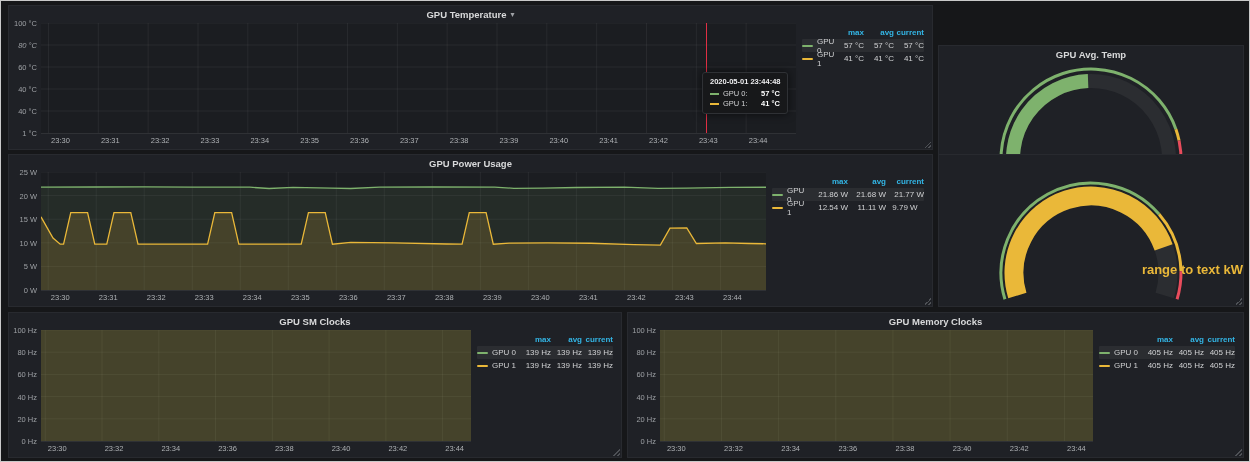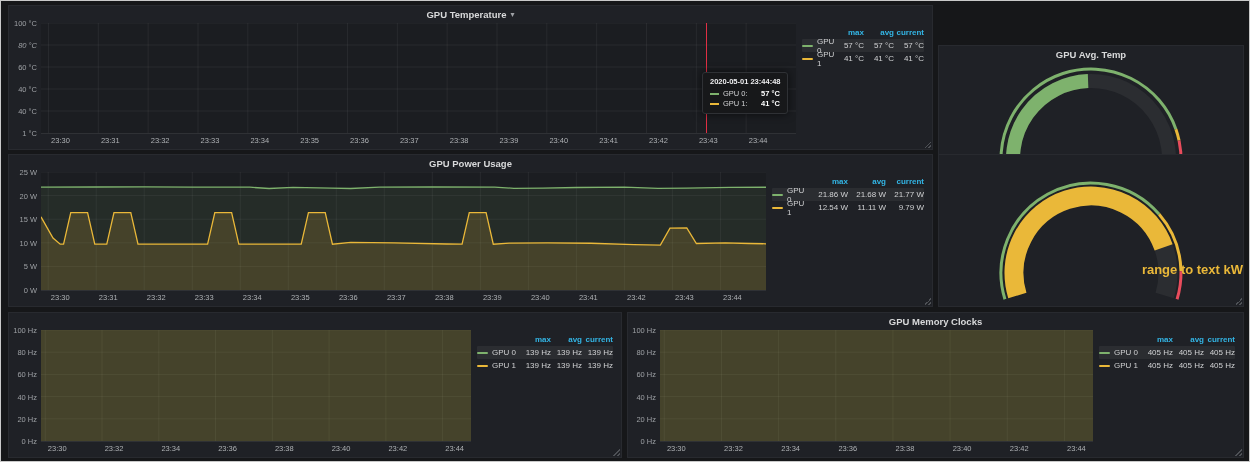--- a/index.html
+++ b/index.html
@@ -255,21 +255,21 @@
             <span class="lg-val" style="width: 38px;">21.68 W</span>
             <span class="lg-val" style="width: 38px;">21.77 W</span>
           </div>
           <div class="lg-row">
             <span class="lg-name">
               <span class="lg-dash" style="background: rgb(234, 184, 57);"></span>
               <span>GPU 1</span>
             </span>
             <span class="lg-val" style="width: 38px;">12.54 W</span>
             <span class="lg-val" style="width: 38px;">11.11 W</span>
-            <span class="lg-val" style="width: 38px;">9.79 W</span>
+            <span class="lg-val" style="width: 38px; text-align: center;">9.79 W</span>
           </div>
         </div>
     </div>
     <div class="resize-handle"></div>
   </div>
 
   <div class="panel" style="left:937px;top:153px;width:306px;height:153px;">
     <div class="gauge-wrap">
         <svg width="304" height="133">
           <path d="M 65.93257196332681 127.3134534250463 A 90 90 0 0 1 220.15007867124336 42.21593092424328" fill="none" stroke="#7eb26d" stroke-width="3"></path>
@@ -277,20 +277,23 @@
           <path d="M 241.98058910501896 99.1308867573776 A 90 90 0 0 1 238.0674280366732 127.3134534250463" fill="none" stroke="#e84c5c" stroke-width="3"></path>
           <path d="M 78.36453379084627 123.51262126365071 A 77 77 0 1 1 225.63546620915372 123.51262126365071" fill="none" stroke="#2b2d31" stroke-width="19"></path>
           <path d="M 78.36453379084627 123.51262126365071 A 77 77 0 0 1 224.63706808733815 75.44894640772313" fill="none" stroke="#eab839" stroke-width="19"></path>
         </svg>
       <div class="gauge-value gv-power" style="color: rgb(234, 184, 57);">range to text kW</div>
     </div>
     <div class="resize-handle"></div>
   </div>
 
   <div class="panel" style="left:7px;top:311px;width:614px;height:146px;">
+    <div class="panel-title">
+      <span>GPU SM Clocks</span>
+    </div>
     <div class="chart">
       <div class="yaxis">
           <span style="top: 111px;">0 Hz</span>
           <span style="top: 88.8px;">20 Hz</span>
           <span style="top: 66.6px;">40 Hz</span>
           <span style="top: 44.4px;">60 Hz</span>
           <span style="top: 22.2px;">80 Hz</span>
           <span style="top: 0px;">100 Hz</span>
         </div>
       <div class="plotzone">

